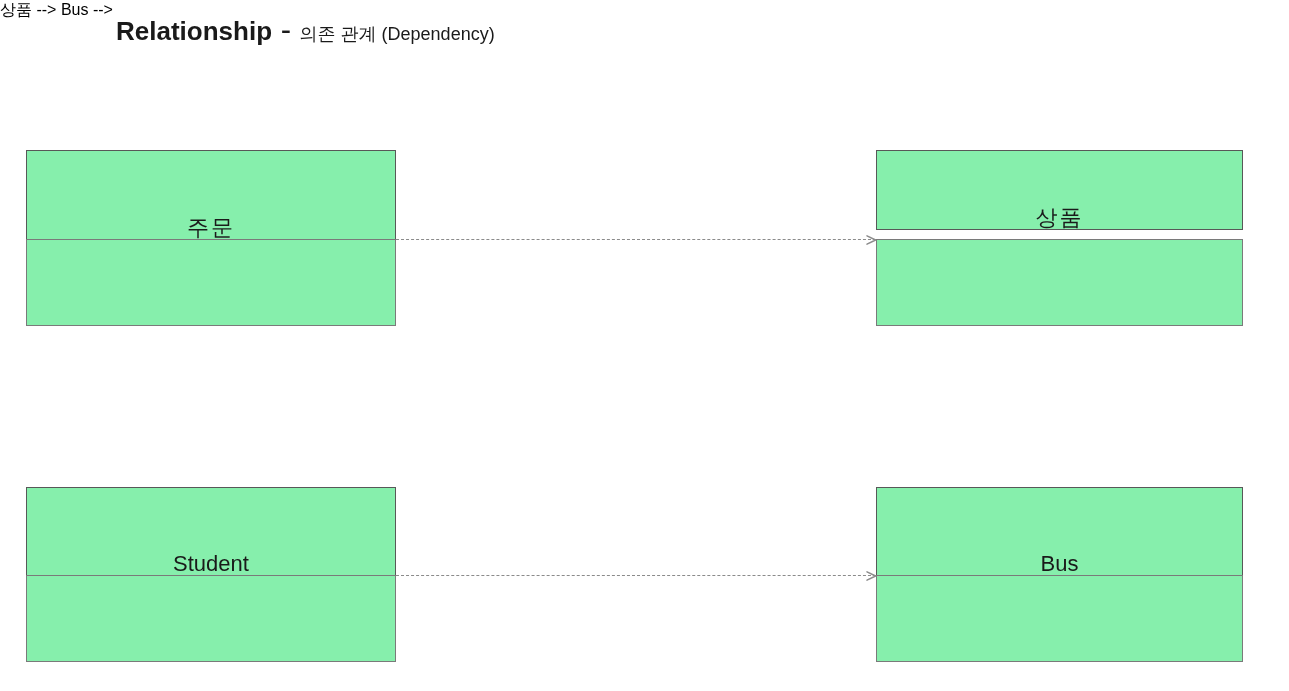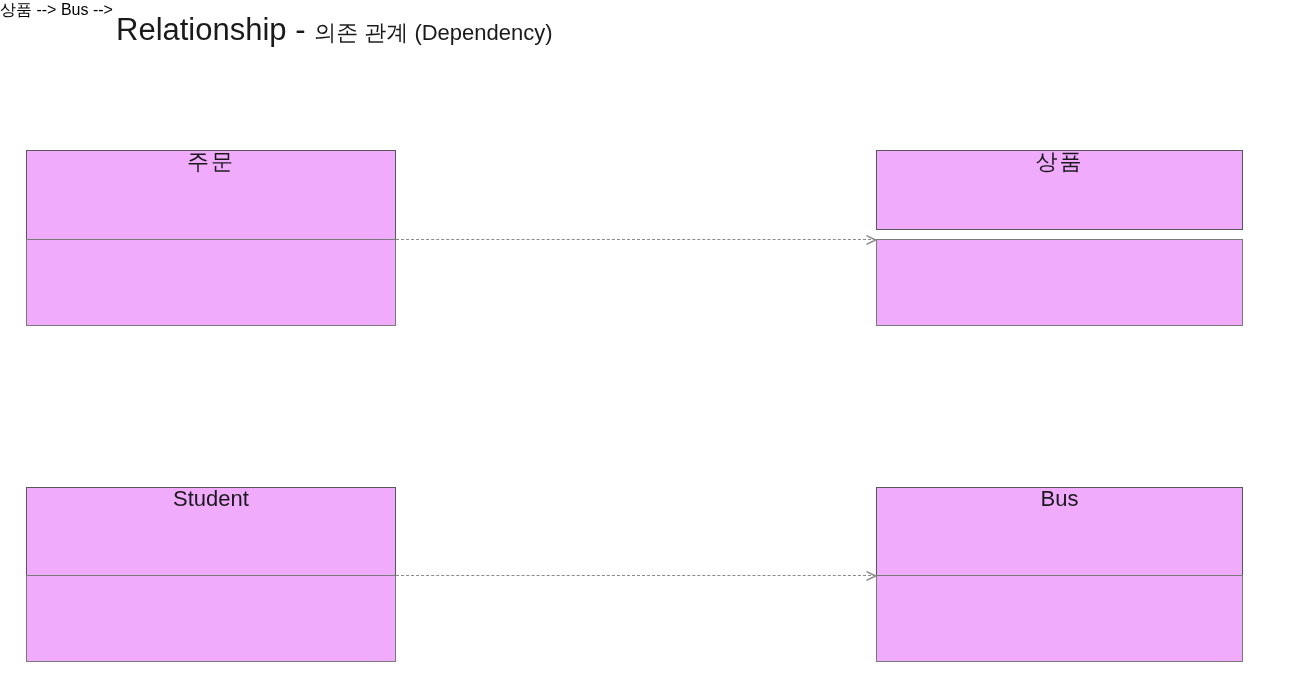--- a/index.html
+++ b/index.html
@@ -25,51 +25,51 @@
 
   
   .title {
     position: absolute;
     left: 116px;
     top: 11px;
     white-space: nowrap;
     line-height: 1.2;
   }
   .title-main {
-    font-size: 31px;
+    font-size: 26px;
     color: #1a1a1a;
-    font-weight: 400;
+    font-weight: 700;
     letter-spacing: 0px;
   }
   .title-dash {
     font-size: 31px;
     color: #1a1a1a;
     font-weight: 400;
   }
   .title-sub {
-    font-size: 22px;
+    font-size: 18px;
     color: #1a1a1a;
     font-weight: 400;
     margin-top: 27px;
   }
 
   
   .uml-class {
     position: absolute;
     box-sizing: border-box;
   }
   .uml-compartment {
     position: absolute;
     left: 0;
     width: 100%;
     box-sizing: border-box;
-    background: #f0abfc;
+    background: #86efac;
     border: 1.6px solid #6b6b6b;
     display: flex;
-    align-items: flex-start;
+    align-items: flex-end;
     justify-content: center;
   }
   .uml-header {
     top: 0;
     border-color: #585858;
   }
   .uml-body {
     border-color: #7a7a7a;
   }
   .uml-name {

